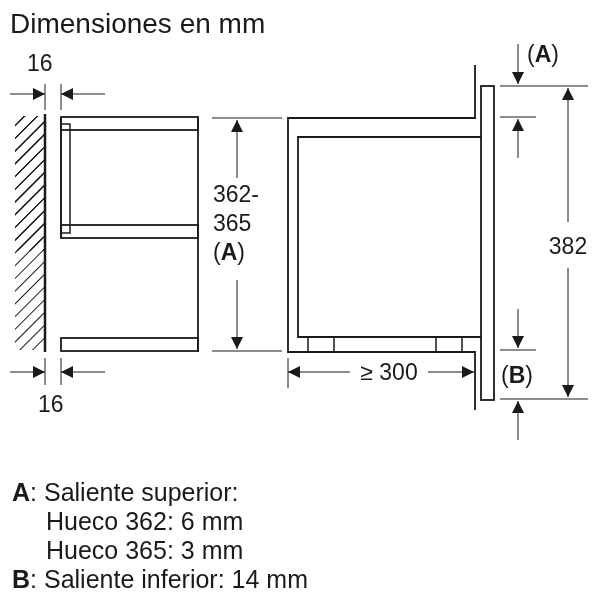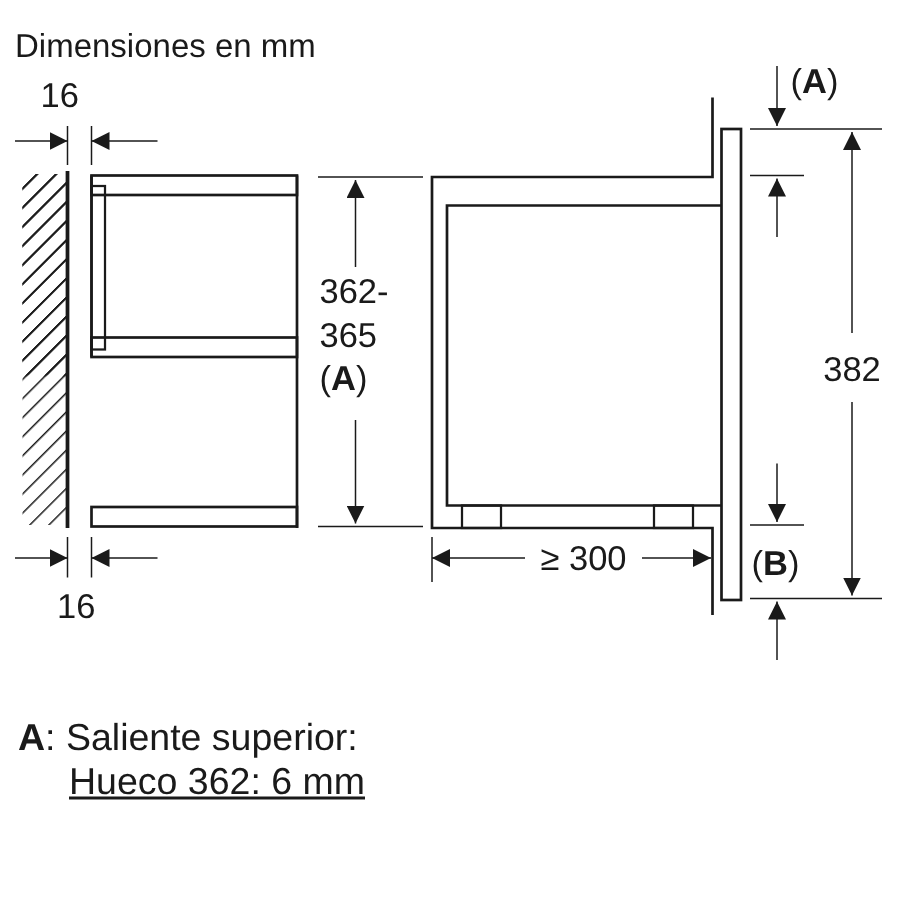--- a/index.html
+++ b/index.html
@@ -1,26 +1,26 @@
 <!DOCTYPE html>
 <html><head>
   <meta charset="utf-8">
   <style>
     html, body { margin: 0; padding: 0; background: #ffffff; }
     body { width: 600px; height: 600px; position: relative; overflow: hidden;
            font-family: "Liberation Sans", sans-serif; color: #1a1a1a; }
-    .title { position: absolute; left: 10px; top: 18px; font-size: 22px; }
+    .title { position: absolute; left: 10px; top: 8px; font-size: 28px; }
     svg.diag { position: absolute; left: 0; top: 0; }
     svg text { font-family: "Liberation Sans", sans-serif; fill: #1a1a1a; }
     .dim { font-size: 23px; }
     .bold { font-weight: bold; }
     .legend { position: absolute; left: 12px; top: 478px; font-size: 25px; line-height: 29px; }
     .legend .row { white-space: nowrap; }
     .legend .key { font-weight: bold; }
-    .legend .indent { padding-left: 34px; text-decoration: underline; }
+    .legend .indent { padding-left: 34px; }
   </style>
 </head>
 <body>
 
 <div class="title">Dimensiones en mm</div>
 
 <svg class="diag" width="600" height="600" viewBox="0 0 600 600">
   <defs>
     <marker id="arr" viewBox="0 0 10 10" refX="10" refY="5" markerWidth="12" markerHeight="12" orient="auto-start-reverse" markerUnits="userSpaceOnUse">
       <path d="M0,0 L10,5 L0,10 z" fill="#1a1a1a"></path>
@@ -101,13 +101,15 @@
     <text class="dim" x="568" y="254" text-anchor="middle">382</text>
 
     <text class="dim" x="527" y="62"><tspan>(</tspan><tspan class="bold">A</tspan><tspan>)</tspan></text>
     <text class="dim" x="501" y="383"><tspan>(</tspan><tspan class="bold">B</tspan><tspan>)</tspan></text>
   </g>
 </svg>
 
 <div class="legend">
   <div class="row"><span class="key">A</span><span>: Saliente superior:</span></div>
   <div class="row indent">Hueco 362: 6 mm</div>
+  <div class="row indent">Hueco 365: 3 mm</div>
+  <div class="row"><span class="key">B</span><span>: Saliente inferior: 14 mm</span></div>
 </div>
 
 </body></html>

